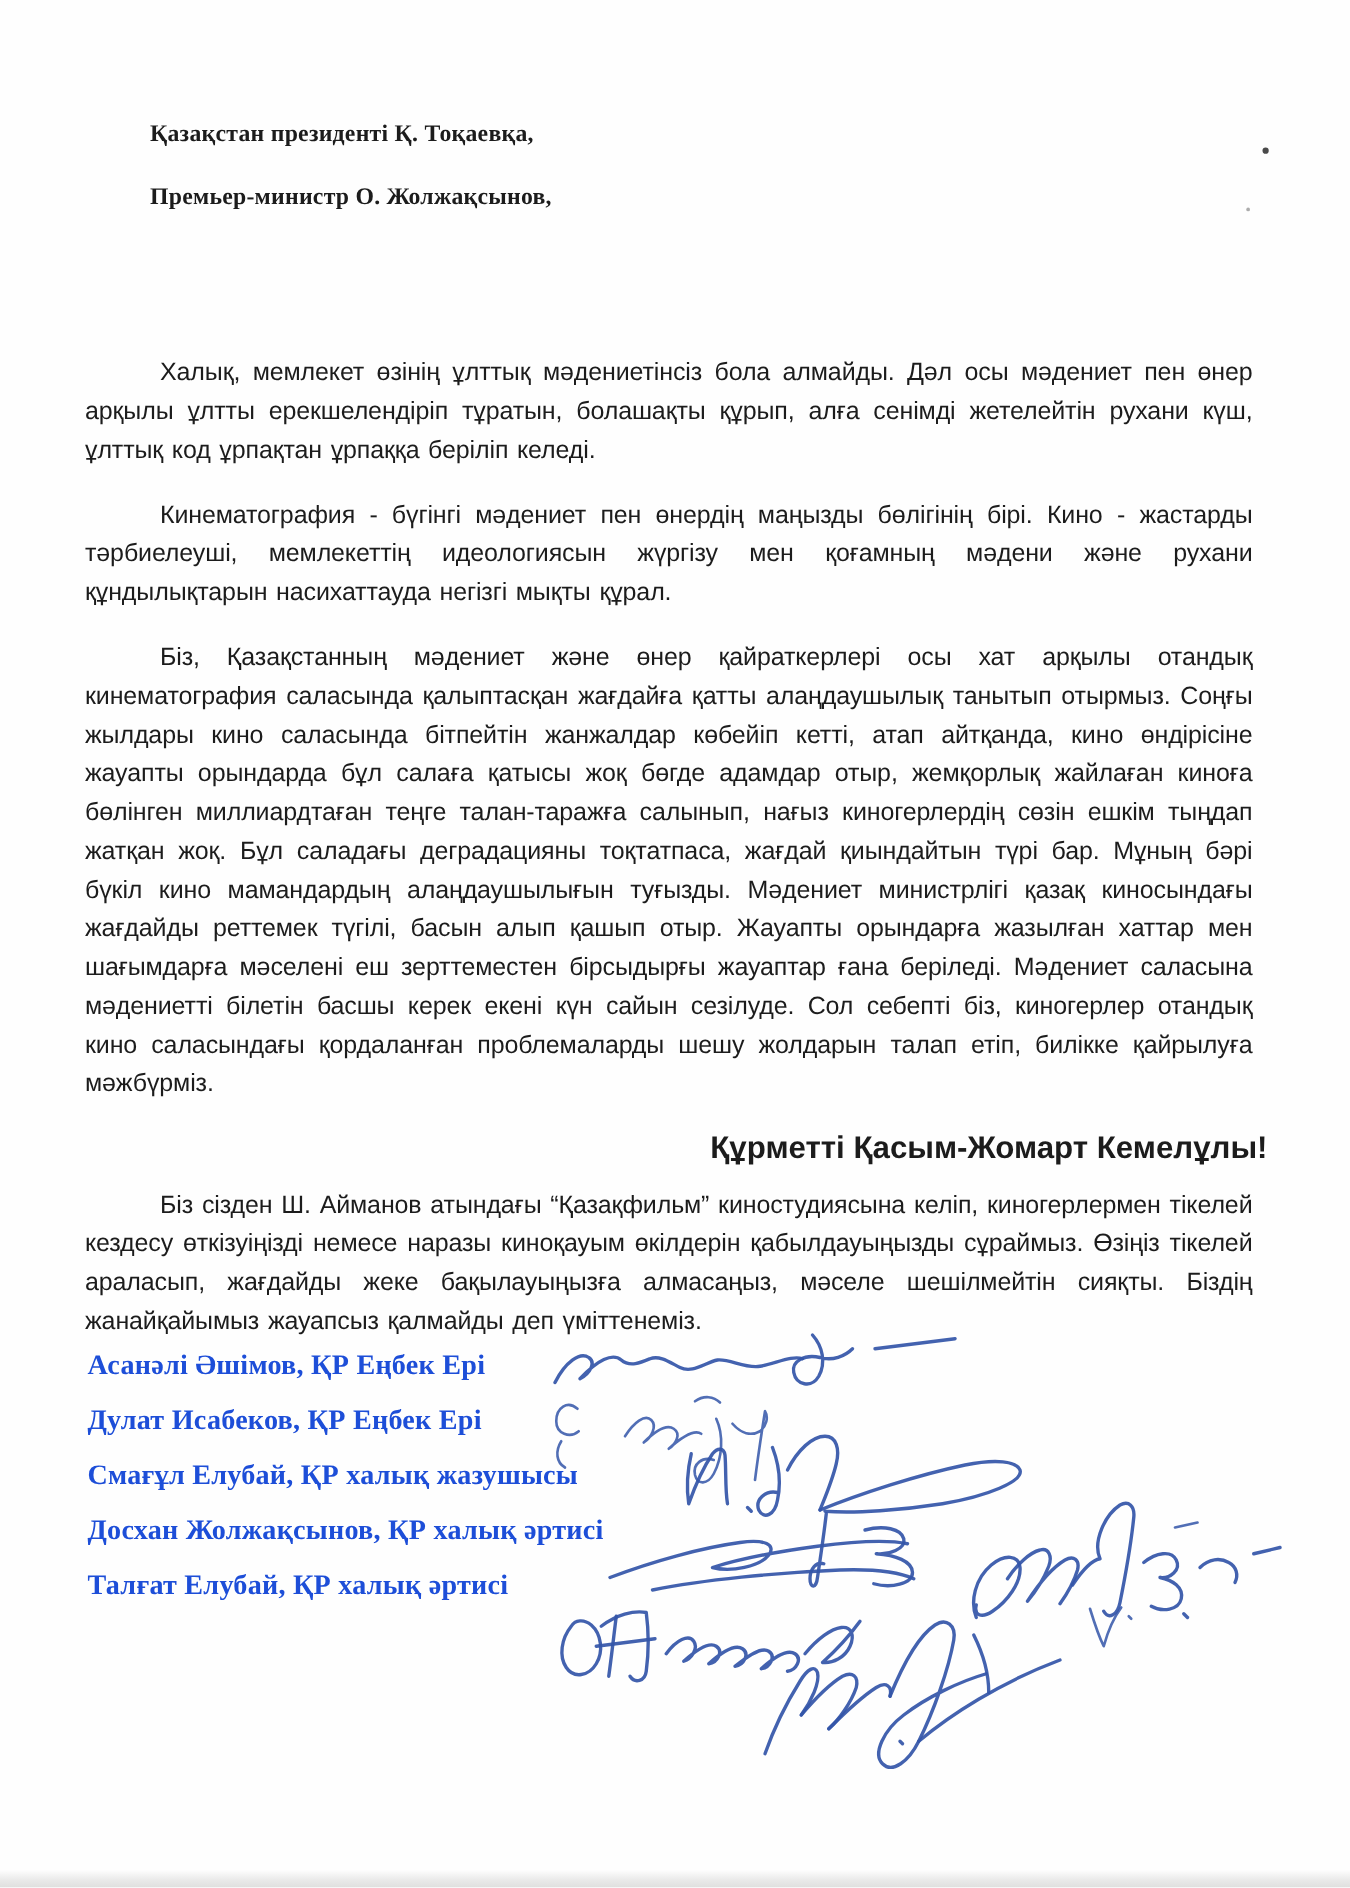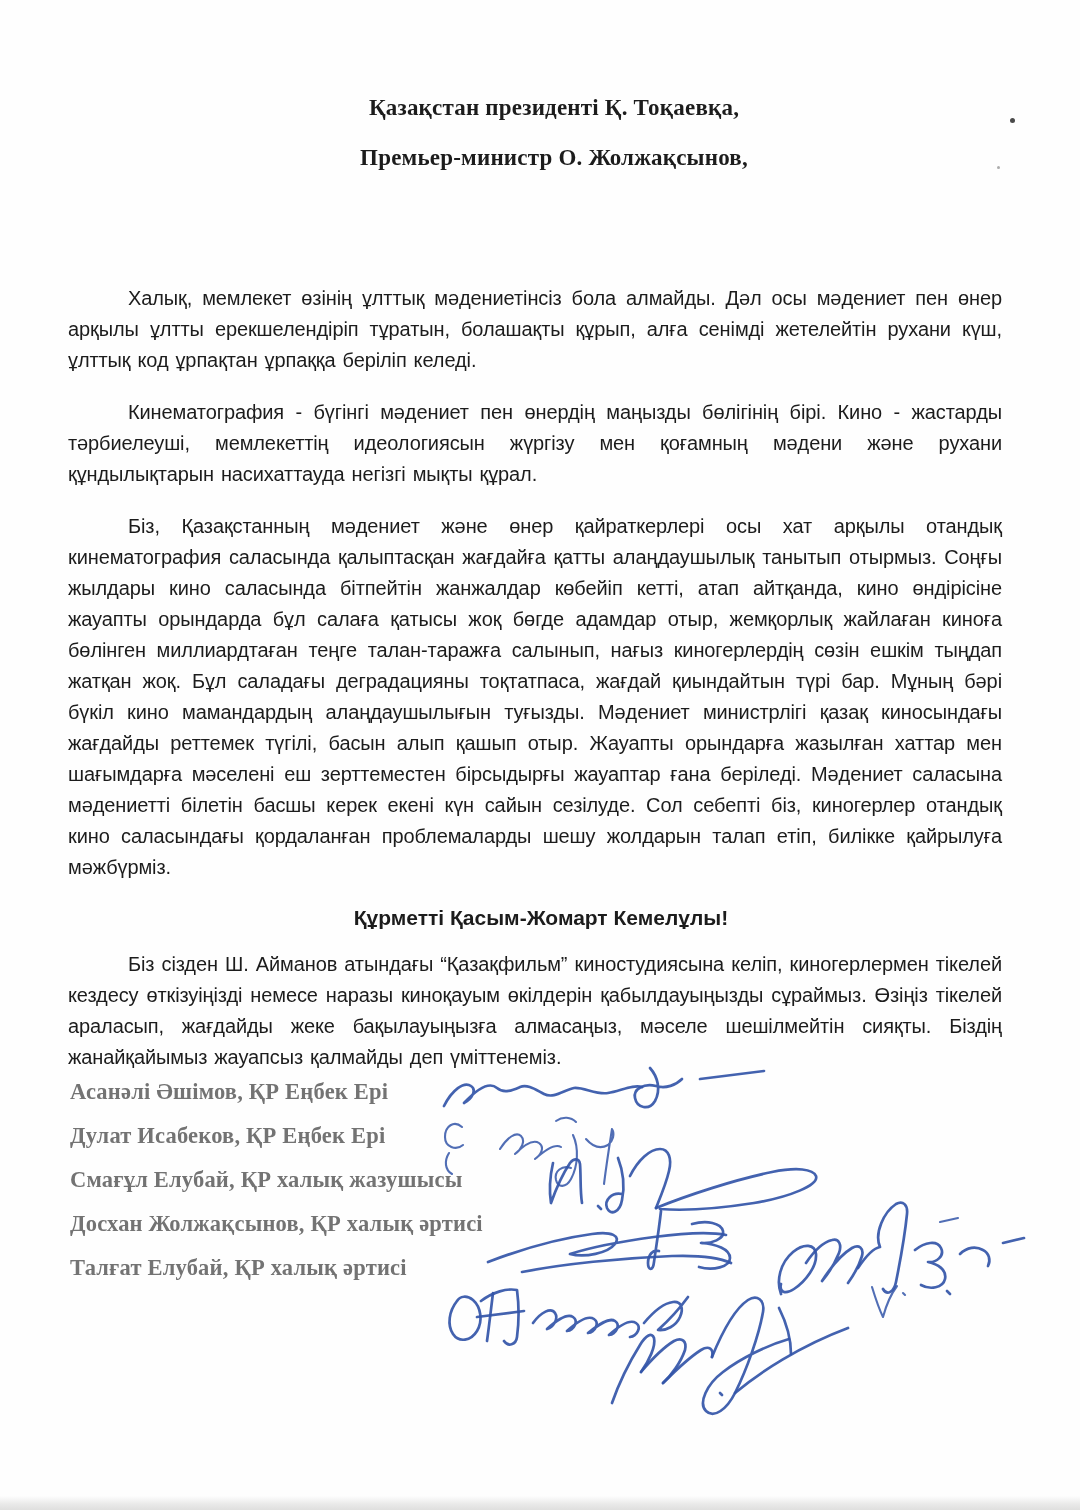--- a/index.html
+++ b/index.html
@@ -13,24 +13,24 @@
     position: relative;
     width: 1080px; height: 1510px;
     background: var(--paper, #fefefe);
     color: var(--ink, #1c1c1c);
     overflow: hidden;
   }
   
   .recipients {
     position: absolute;
     top: 96px; left: 120px; right: 92px;
-    text-align: center;
+    text-align: left;
     font-family: "Liberation Serif", "DejaVu Serif", serif;
     font-weight: bold;
-    font-size: 23px;
+    font-size: 19px;
     color: var(--ink, #1c1c1c);
   }
   .recipients p { margin: 0 0 26px 0; line-height: 24px; letter-spacing: 0.2px; }
 
   
   .letter-body {
     position: absolute;
     top: 283px; left: 68px; right: 66px;
   }
   .para {
@@ -38,35 +38,35 @@
     font-size: 20px;
     line-height: 31px;
     text-align: justify;
     text-indent: 60px;
     letter-spacing: -0.1px;
     word-spacing: 1.5px;
     color: var(--ink, #1c1c1c);
   }
   .salutation {
     margin: 10px 0 17px 0;
-    text-align: center;
+    text-align: right;
     font-weight: bold;
-    font-size: 21px;
+    font-size: 25px;
     line-height: 28px;
     color: var(--ink, #1c1c1c);
   }
 
   
   .signatories {
     position: absolute;
     top: 1070px; left: 70px; right: 60px;
     font-family: "Liberation Serif", "DejaVu Serif", serif;
     font-weight: bold;
     font-size: 22.5px;
-    color: #737373;
+    color: #1d4ed8;
   }
   .signatories p { margin: 0; line-height: 44px; letter-spacing: 0.2px; }
 
   
   .signatures-layer {
     position: absolute; top: 0; left: 0;
     width: 1080px; height: 1510px;
     pointer-events: none;
   }
   .sig {

